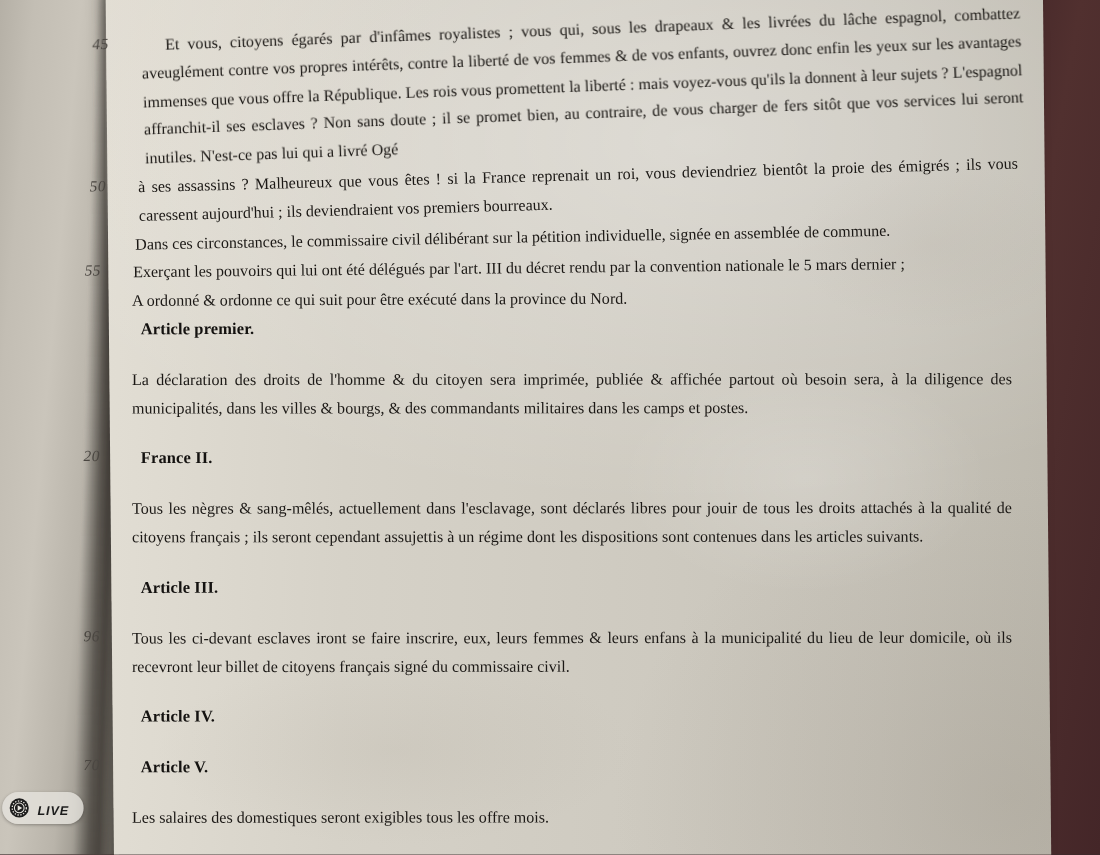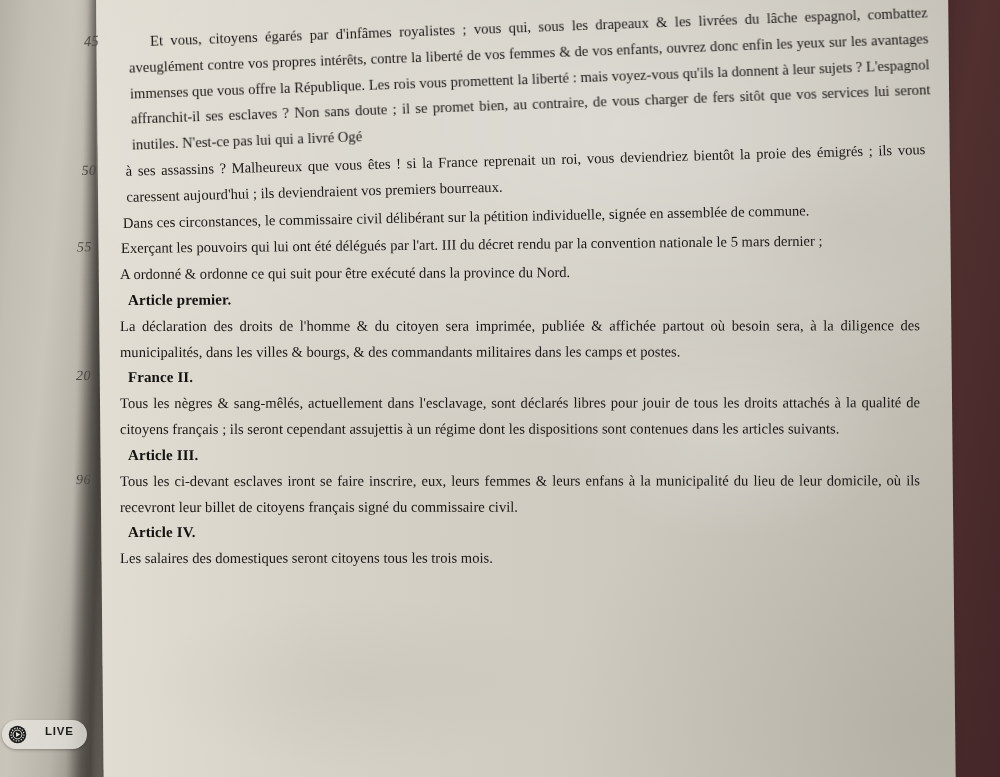--- a/index.html
+++ b/index.html
@@ -132,37 +132,38 @@
   
   .block { position: relative; }
 
   
   #text-col .seg { transform-origin: left center; }
   .seg0 { transform: rotate(-2.1deg) translateX(10px); }
   .seg1 { transform: rotate(-1.55deg) translateX(6px); }
   .seg2 { transform: rotate(-1.05deg) translateX(3px); }
   .seg3 { transform: rotate(-0.6deg) translateX(1px); }
   .seg4 { transform: rotate(-0.25deg); }
-  .seg5 { transform: rotate(-0.05deg); }
+  .seg5 { transform: rotate(-0.05deg); margin-top: 20px; }
 
   
   .seg0 { filter: blur(0.15px); }
 
   
   #live-badge {
     position: absolute;
     left: 2px;
     bottom: 28px;
     display: flex;
-    align-items: flex-start;
-    gap: 18px;
+    align-items: flex-end;
+    gap: 7px;
     padding: 5px 13px 5px 6px;
     border-radius: 16px;
     background: rgba(228,226,220,0.82);
     box-shadow: 0 1px 3px rgba(0,0,0,0.30);
+    font-style: italic;
   }
   #live-badge .badge-icon {
     width: 19px; height: 19px;
     display: block;
   }
   #live-badge .badge-label {
     font-family: "Liberation Sans", sans-serif;
     font-size: 11.5px;
     font-weight: bold;
     letter-spacing: 0.8px;
@@ -237,26 +238,30 @@
       <span class="lnum">96</span>
       <p class="para noindent">Tous les ci-devant esclaves iront se faire inscrire, eux, leurs femmes &amp; leurs enfans à la municipalité du lieu de leur domicile, où ils recevront leur billet de citoyens français signé du commissaire civil.</p>
     </div>
 
     <div class="block seg seg5">
       <span class="lnum"></span>
       <p class="artic">Article IV.</p>
     </div>
 
 
-
-
-
-    <div class="block seg seg5">
-      <span class="lnum"></span>
-      <p class="para noindent">Les salaires des domestiques seront citoyens tous les trois mois.</p>
+    <div class="block seg seg5">
+      <span class="lnum">70</span>
+      <p class="artic">Article V.</p>
+    </div>
+
+
+
+    <div class="block seg seg5">
+      <span class="lnum"></span>
+      <p class="para noindent">Les salaires des domestiques seront exigibles tous les offre mois.</p>
     </div>
 
 
   </div>
 
   <div id="live-badge">
     <span class="badge-icon">
       <svg viewBox="0 0 24 24" width="19" height="19" aria-hidden="true">
         <circle cx="12" cy="12" r="11" fill="#1c1c1c"></circle>
         <circle cx="12" cy="12" r="8.1" fill="none" stroke="#e8e6e0" stroke-width="1.5" stroke-dasharray="1.6 1.7"></circle>

